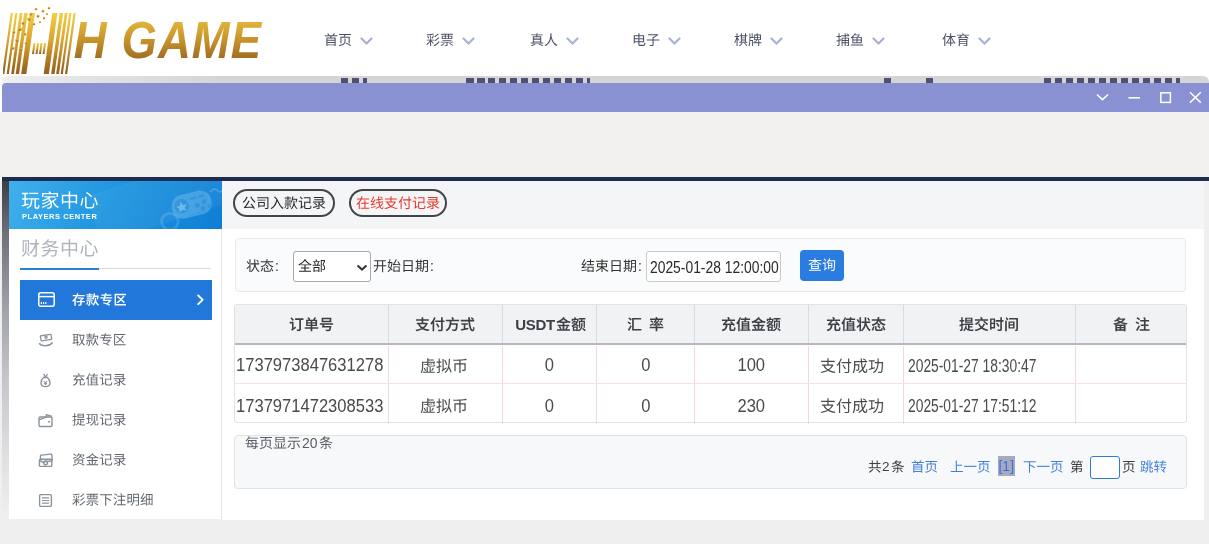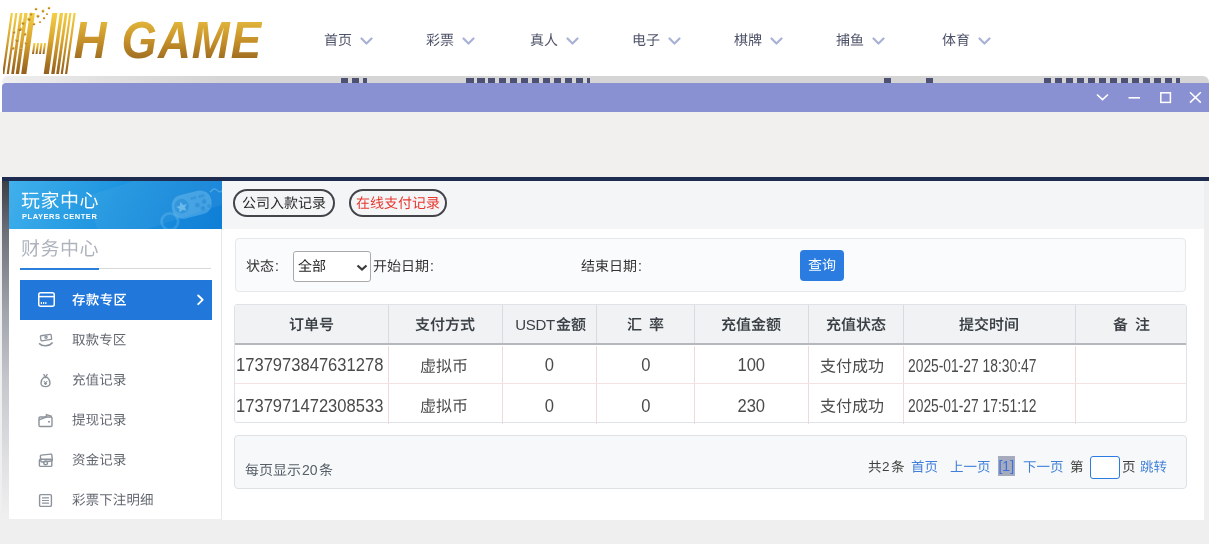--- a/index.html
+++ b/index.html
@@ -473,20 +473,23 @@
             <svg style="display:block;" width="56.0" height="14.3" viewBox="0 0 56.0 14.3">
               <g fill="#333" transform="translate(0,12.0) scale(0.0140,-0.0140)">
                 <use href="#r7ed3" x="0"></use>
                 <use href="#r675f" x="1000"></use>
                 <use href="#r65e5" x="2000"></use>
                 <use href="#r671f" x="3000"></use>
               </g>
             </svg>
             <span style="font-size:14px;color:#333;line-height:14px;margin-left:1px">:</span>
           </div>
+<div style="position:absolute;left:410.5px;top:11.5px;width:135px;height:31px;background:#fff;border:1px solid #c9c9c9;border-radius:3px">
+            <div style="position:absolute;left:3px;top:6px;font-size:17px;color:#2a2a2a;white-space:nowrap;transform:scaleX(0.815);transform-origin:0 0">2025-01-28 12:00:00</div>
+          </div>
 <div style="position:absolute;left:564.5px;top:11px;width:44px;height:31px;background:#2b7ce0;border-radius:4px;display:flex;align-items:center;justify-content:center">
             <svg style="display:block;" width="28.0" height="14.3" viewBox="0 0 28.0 14.3">
               <g fill="#fff" transform="translate(0,12.0) scale(0.0140,-0.0140)">
                 <use href="#r67e5" x="0"></use>
                 <use href="#r8be2" x="1000"></use>
               </g>
             </svg>
           </div>
 </div>
 <div style="position:absolute;left:11.5px;top:122.5px;width:953.5px;height:119.5px;border:1px solid #dfe2e6;border-radius:3px;background:#fff">
@@ -519,21 +522,21 @@
             <svg style="display:block;" width="60.0" height="15.3" viewBox="0 0 60.0 15.3">
               <g fill="#3b4046" transform="translate(0,12.9) scale(0.0150,-0.0150)">
                 <use href="#b652f" x="0"></use>
                 <use href="#b4ed8" x="1000"></use>
                 <use href="#b65b9" x="2000"></use>
                 <use href="#b5f0f" x="3000"></use>
               </g>
             </svg>
           </div>
 <div style="position:absolute;left:280.75px;top:12px;display:flex;align-items:center">
-            <span style="font-size:15px;font-weight:normal;color:#3b4046;line-height:15px;margin-right:1px;letter-spacing:-0.3px">USDT</span>
+            <span style="font-size:15px;font-weight:bold;color:#3b4046;line-height:15px;margin-right:1px;letter-spacing:-0.3px">USDT</span>
             <svg style="display:block;" width="30.0" height="15.3" viewBox="0 0 30.0 15.3">
               <g fill="#3b4046" transform="translate(0,12.9) scale(0.0150,-0.0150)">
                 <use href="#b91d1" x="0"></use>
                 <use href="#b989d" x="1000"></use>
               </g>
             </svg>
           </div>
 <div style="position:absolute;left:392.25px;top:12px;display:flex;align-items:center">
             <svg style="display:block;" width="37" height="15.3" viewBox="0 0 37 15.3">
               <g fill="#3b4046" transform="translate(0,12.9) scale(0.0150,-0.0150)">
@@ -623,21 +626,21 @@
                 <use href="#r652f" x="0"></use>
                 <use href="#r4ed8" x="1000"></use>
                 <use href="#r6210" x="2000"></use>
                 <use href="#r529f" x="3000"></use>
               </g>
             </svg>
           </div>
 <div style="position:absolute;left:673.5px;top:91.6px;font-size:17.5px;color:#4a4a4a;white-space:nowrap;transform:scaleX(0.79);transform-origin:0 0;line-height:1.2">2025-01-27 17:51:12</div>
 </div>
 <div style="position:absolute;left:12px;top:254px;width:952.5px;height:54px;background:#f7f8f9;border:1px solid #dfe2e5;border-radius:4px">
-<div style="position:absolute;left:10px;top:27px;display:flex;align-items:flex-end">
+<div style="position:absolute;left:10px;top:0;display:flex;align-items:flex-end">
             <svg style="display:block;" width="56.0" height="14.3" viewBox="0 0 56.0 14.3">
               <g fill="#555d66" transform="translate(0,12.0) scale(0.0140,-0.0140)">
                 <use href="#r6bcf" x="0"></use>
                 <use href="#r9875" x="1000"></use>
                 <use href="#r663e" x="2000"></use>
                 <use href="#r793a" x="3000"></use>
               </g>
             </svg>
             <span style="font-size:14px;color:#555d66;line-height:14px;margin:0 1px">20</span>
             <svg style="display:block;" width="14.0" height="14.3" viewBox="0 0 14.0 14.3">

